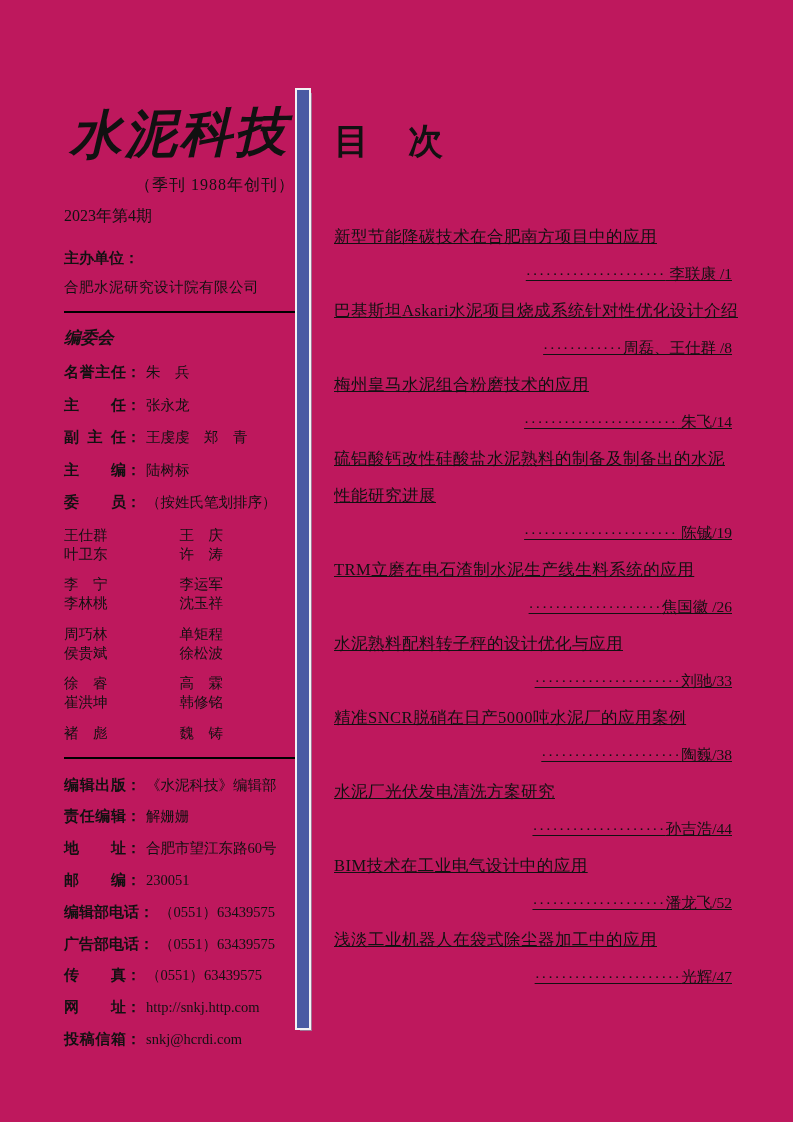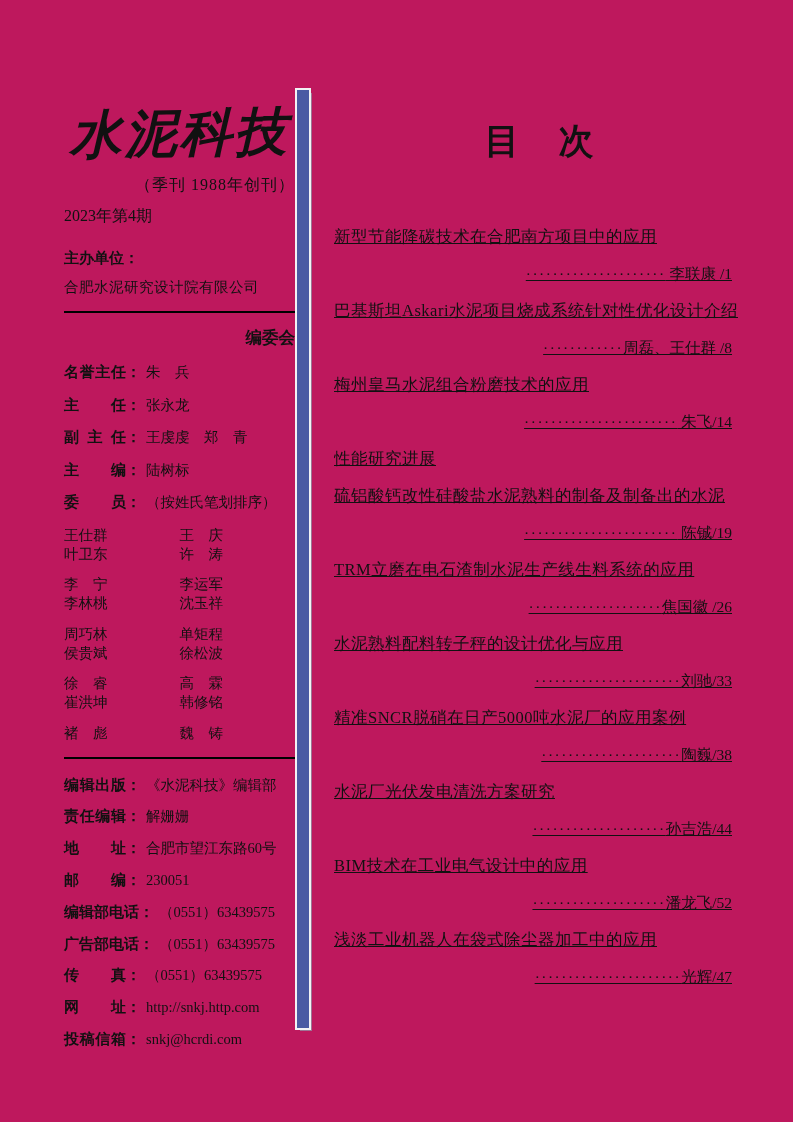--- a/index.html
+++ b/index.html
@@ -24,21 +24,21 @@
   .issue-sub{ text-align:right;font-size:16px;margin-top:14px;letter-spacing:1px;}
   .issue-no{ font-size:16px;margin-top:10px;}
   .sponsor-label{
     font-family:"Liberation Sans","DejaVu Sans",sans-serif;
     font-weight:bold;font-size:15px;margin-top:22px;
   }
   .sponsor-name{font-size:14.5px;margin-top:10px;letter-spacing:0.5px;}
   .rule{border:none;border-top:2px solid #000;margin:14px 0 0 0;}
   .board-title{
     font-family:"Liberation Sans","DejaVu Sans",sans-serif;
-    font-weight:bold;font-size:16.5px;text-align:right;margin-top:14px;
+    font-weight:bold;font-size:16.5px;text-align:left;margin-top:14px;font-style:italic;
   }
   .lv-rows{margin-top:14px;}
   .lv-row{margin-bottom:13.5px;font-size:15px;white-space:nowrap;}
   .lv-row .lbl{
     display:inline-block;min-width:62px;
     font-family:"Liberation Sans","DejaVu Sans",sans-serif;
     font-weight:bold;
     text-align-last:justify;text-align:justify;
     vertical-align:bottom;
   }
@@ -53,21 +53,21 @@
   .pub-rows .lv-row{margin-bottom:12.8px;}
   
   .divider-bar{
     position:absolute;left:297px;top:90px;width:12px;height:938px;
     box-shadow:3px 3px 0 rgba(142,166,180,0.65);
     outline:2px solid #f2f2f4;
   }
   
   .toc-title{
     position:absolute;left:334px;top:118px;width:412px;
-    text-align:center;font-size:35px;font-weight:600;
+    text-align:left;font-size:35px;font-weight:600;
     letter-spacing:2px;
   }
   .toc-list{position:absolute;left:334px;top:218px;width:412px;text-decoration:underline;}
   .toc-title-line{
     height:37px;line-height:37px;
     font-size:16.5px;letter-spacing:0.5px;
     white-space:nowrap;overflow:hidden;
   }
   .toc-author-line{
     height:37px;line-height:37px;text-align:right;
@@ -155,22 +155,22 @@
       </div>
       <div class="toc-entry">
         <div class="toc-title-line">巴基斯坦Askari水泥项目烧成系统针对性优化设计介绍</div>
         <div class="toc-author-line"><span class="dots">············</span><span class="author">周磊、王仕群 /8</span></div>
       </div>
       <div class="toc-entry">
         <div class="toc-title-line">梅州皇马水泥组合粉磨技术的应用</div>
         <div class="toc-author-line"><span class="dots">·······················</span><span class="author"> 朱飞/14</span></div>
       </div>
       <div class="toc-entry">
+        <div class="toc-title-line">硫铝酸钙改性硅酸盐水泥熟料的制备及制备出的水泥</div>
         <div class="toc-title-line">性能研究进展</div>
-        <div class="toc-title-line">硫铝酸钙改性硅酸盐水泥熟料的制备及制备出的水泥</div>
         <div class="toc-author-line"><span class="dots">·······················</span><span class="author"> 陈铖/19</span></div>
       </div>
       <div class="toc-entry">
         <div class="toc-title-line">TRM立磨在电石渣制水泥生产线生料系统的应用</div>
         <div class="toc-author-line"><span class="dots">····················</span><span class="author">焦国徽 /26</span></div>
       </div>
       <div class="toc-entry">
         <div class="toc-title-line">水泥熟料配料转子秤的设计优化与应用</div>
         <div class="toc-author-line"><span class="dots">······················</span><span class="author">刘驰/33</span></div>
       </div>

